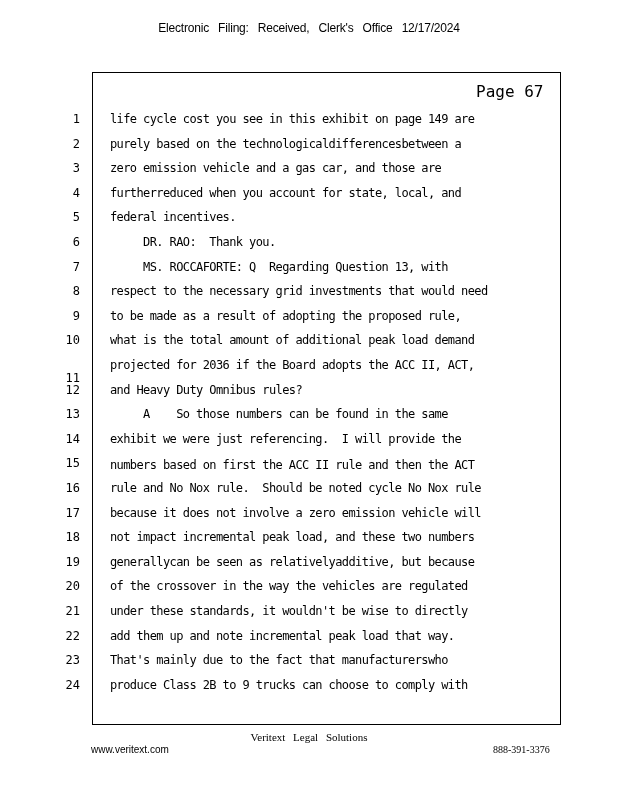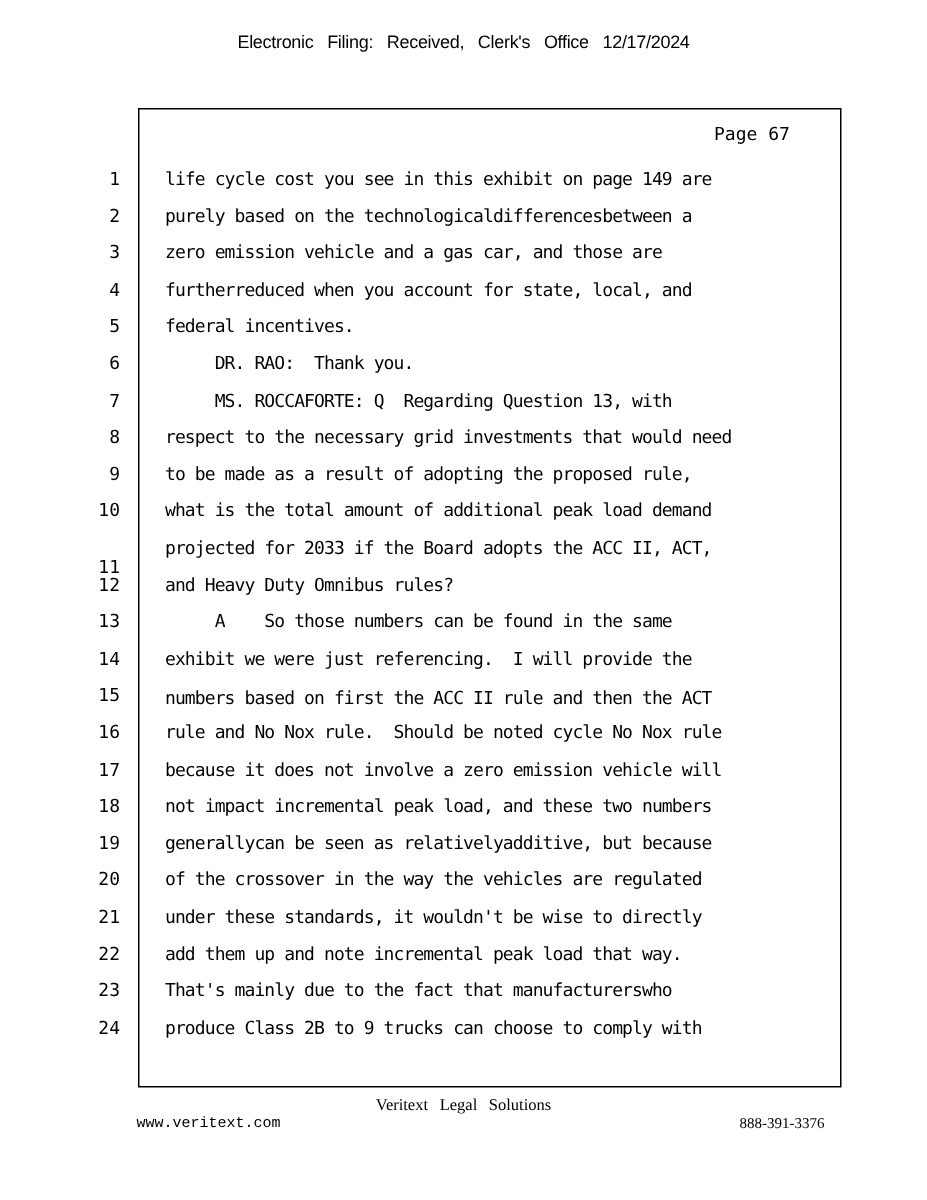--- a/index.html
+++ b/index.html
@@ -8,38 +8,38 @@
     position:absolute; top:21px; left:0; width:618px; text-align:center;
     font-family:"Liberation Sans", sans-serif; font-size:12px; letter-spacing:-0.2px;
     word-spacing:6px;
   }
   .page-box {
     position:absolute; left:92px; top:72px; width:469px; height:653px;
     border:1px solid #000; box-sizing:border-box;
   }
   .page-num {
     position:absolute; top:82px; left:476px;
-    font-family:"DejaVu Sans Mono", monospace; font-size:12px;
+    font-family:"DejaVu Sans Mono", monospace; font-size:16px;
   }
   .line-no {
     position:absolute; left:60px; width:20px; text-align:right;
     font-family:"DejaVu Sans Mono", monospace; font-size:12px;
   }
   .line-text {
     position:absolute; left:110px;
     font-family:"DejaVu Sans Mono", monospace; font-size:12px; white-space:pre;
     letter-spacing:-0.6px;
   }
   .footer-center {
     position:absolute; top:731px; left:0; width:618px; text-align:center;
     font-family:"Liberation Serif", serif; font-size:11px; word-spacing:5px;
   }
   .footer-left {
     position:absolute; top:744px; left:91px;
-    font-family:Liberation Mono, monospace; font-size:10px;text-align:right;
+    font-family:Liberation Sans, sans-serif; font-size:10px;text-align:right;
   }
   .footer-right {
     position:absolute; top:744px; left:493px;
     font-family:"Liberation Serif", serif; font-size:10px;
   }
 </style>
 </head>
 <body>
 
 <div class="header-line">Electronic Filing: Received, Clerk's Office 12/17/2024</div>
@@ -62,21 +62,21 @@
     <div class="line-text" style="top: 235px;">     DR. RAO:  Thank you.</div>
     <div class="line-no" style="top: 259.6px;">7</div>
     <div class="line-text" style="top: 259.6px;">     MS. ROCCAFORTE: Q  Regarding Question 13, with</div>
     <div class="line-no" style="top: 284.2px;">8</div>
     <div class="line-text" style="top: 284.2px;">respect to the necessary grid investments that would need</div>
     <div class="line-no" style="top: 308.8px;">9</div>
     <div class="line-text" style="top: 308.8px;">to be made as a result of adopting the proposed rule,</div>
     <div class="line-no" style="top: 333.4px;">10</div>
     <div class="line-text" style="top: 333.4px;">what is the total amount of additional peak load demand</div>
     <div class="line-no" style="top: 358px; margin-top: 13px;">11</div>
-    <div class="line-text" style="top: 358px;">projected for 2033 if the Board adopts the ACC II, ACT,</div>
+    <div class="line-text" style="top: 358px;">projected for 2036 if the Board adopts the ACC II, ACT,</div>
     <div class="line-no" style="top: 382.6px;">12</div>
     <div class="line-text" style="top: 382.6px;">and Heavy Duty Omnibus rules?</div>
     <div class="line-no" style="top: 407.2px;">13</div>
     <div class="line-text" style="top: 407.2px;">     A    So those numbers can be found in the same</div>
     <div class="line-no" style="top: 431.8px;">14</div>
     <div class="line-text" style="top: 431.8px;">exhibit we were just referencing.  I will provide the</div>
     <div class="line-no" style="top: 456.4px;">15</div>
     <div class="line-text" style="top: 458px; text-align: center;">numbers based on first the ACC II rule and then the ACT</div>
     <div class="line-no" style="top: 481px;">16</div>
     <div class="line-text" style="top: 481px;">rule and No Nox rule.  Should be noted cycle No Nox rule</div>

